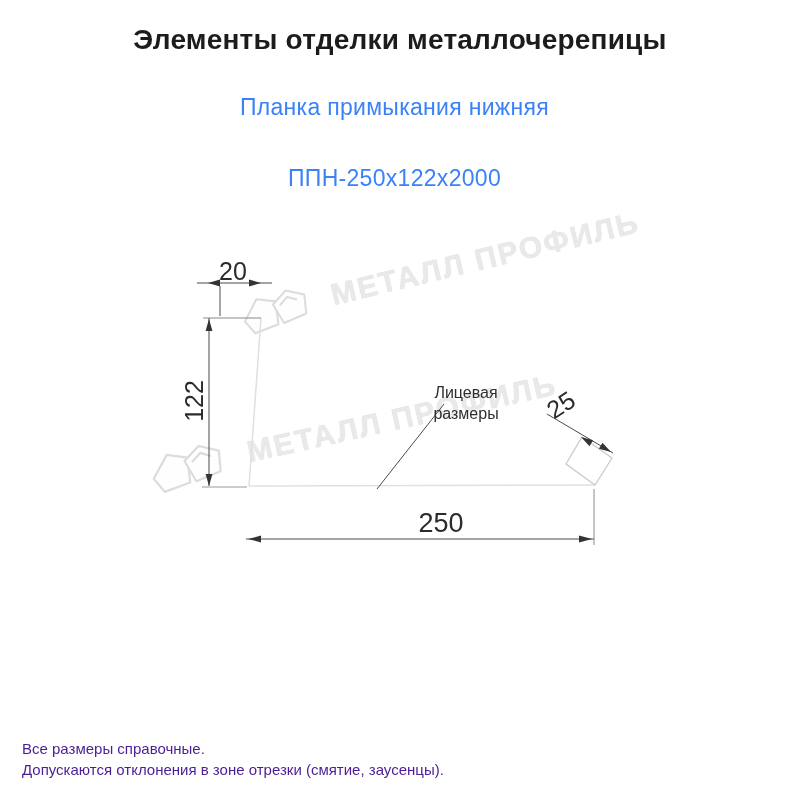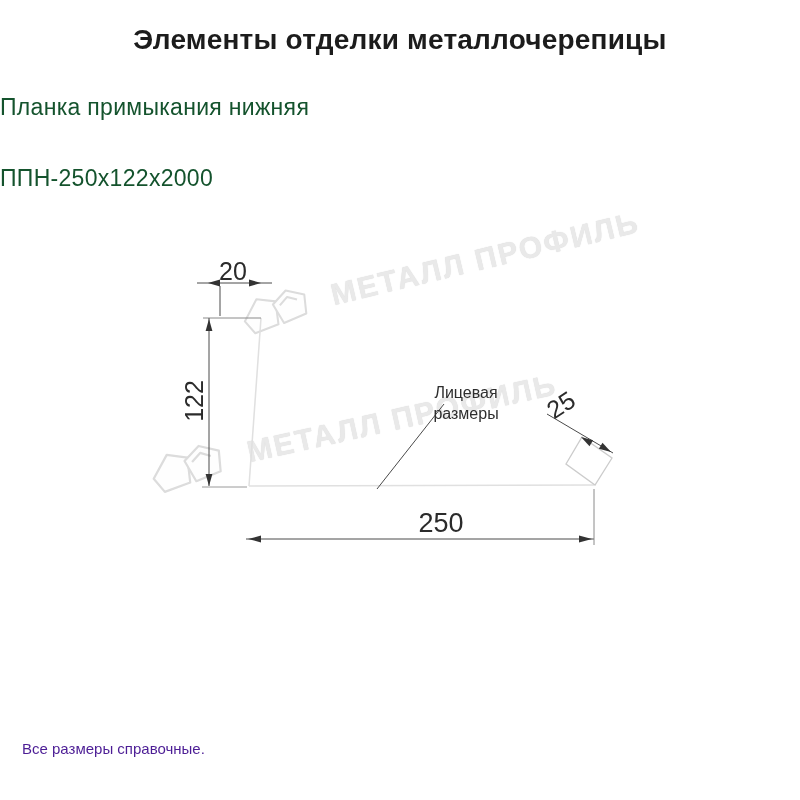--- a/index.html
+++ b/index.html
@@ -7,21 +7,21 @@
     position:relative;width:800px;height:800px;background:#ffffff;overflow:hidden;
     font-family:"Liberation Sans",sans-serif;
   }
   .abs{position:absolute;}
   
   .title{
     left:0;top:24px;width:800px;text-align:center;
     font-size:28px;font-weight:bold;color:#1c1c1c;letter-spacing:0.2px;
   }
   .subtitle{
-    left:0;width:789px;color:#14532d;
+    left:0;width:789px;text-align:center;color:#3b82f6;
     font-size:23px;font-weight:400;letter-spacing:0.3px;
   }
   .subtitle.s1{top:94px;}
   .subtitle.s2{top:133px;margin-top:32px;}
   
   .watermark{
     display:flex;align-items:center;gap:12px;
     transform-origin:0 50%;white-space:nowrap;z-index:1;
   }
   .watermark .wm-text{
@@ -130,15 +130,16 @@
   <div class="abs dim-label dim-250">250</div>
   <div class="abs dim-label dim-25">25</div>
 
   <div class="abs face-label">
     <div>Лицевая</div>
     <div>размеры</div>
   </div>
 
   <div class="abs footer">
     <div>Все размеры справочные.</div>
+    <div>Допускаются отклонения в зоне отрезки (смятие, заусенцы).</div>
   </div>
 
 </div>
 
 </body></html>

